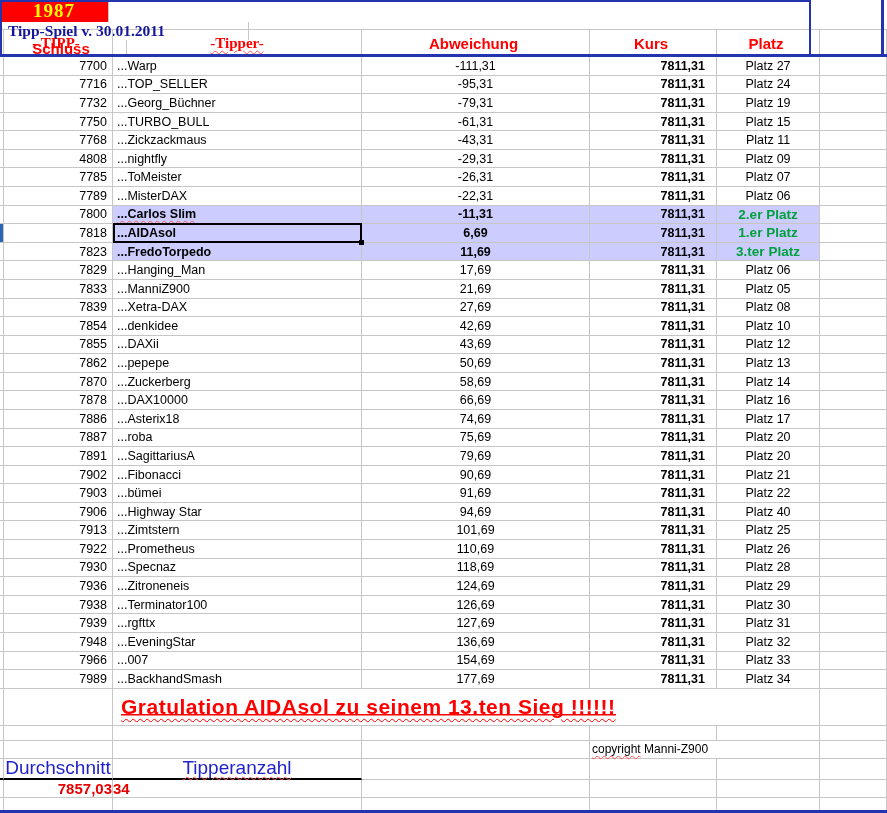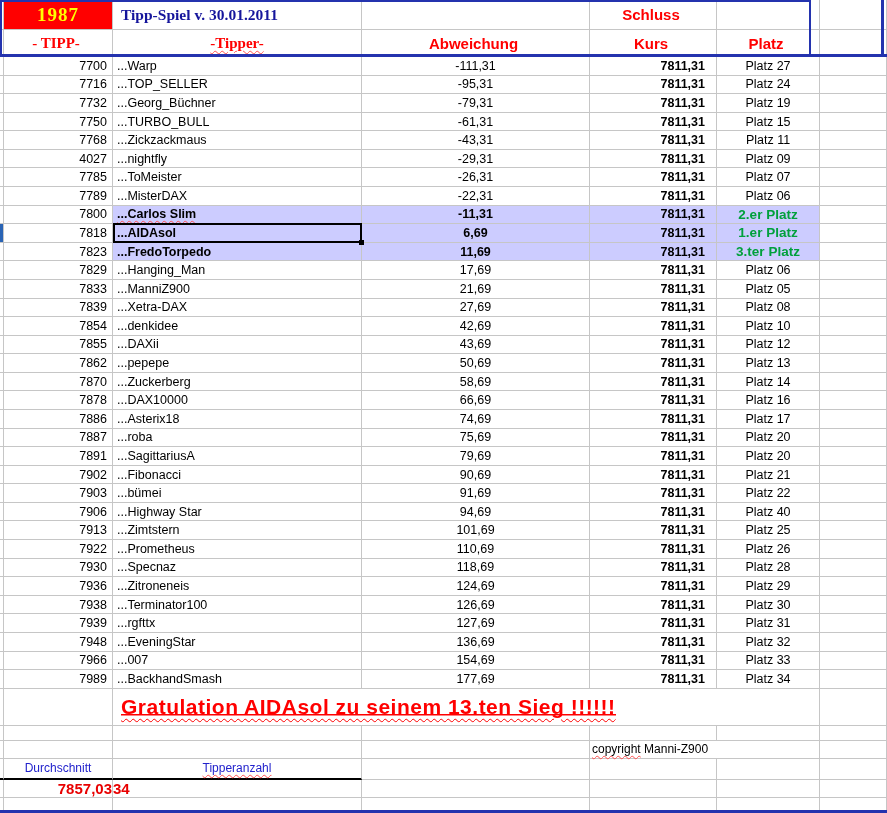--- a/index.html
+++ b/index.html
@@ -30,21 +30,21 @@
   
   .hl .cC,.hl .cD,.hl .cE,.hl .cF{background:var(--highlight);}
   .hl .cC,.hl .cD{font-weight:bold;}
   .hl .cF{color:var(--green);font-weight:bold;font-size:13.5px;}
   
   .sel .cA{background:#2a64b5;}
   .sel .cC{position:relative;}
   .sel .cC::after{content:"";position:absolute;left:0;top:-1px;right:-1px;bottom:-1px;border:2px solid #000;pointer-events:none;}
   .sel .cC::before{content:"";position:absolute;right:-3px;bottom:-3px;width:5px;height:5px;background:#000;z-index:3;}
   
-  .hr1{height:30px;}
+  .hr1{height:30px;flex-direction:column;}
   .hr2{height:27px;border-bottom:none;}
   .serif{font-family:"Liberation Serif",serif;}
   .year-cell{background:#ff0000;justify-content:center;padding-right:0;}
   .year-text{color:#ffff00;font-weight:bold;font-size:19px;letter-spacing:1px;}
   .title-text{color:#16169c;font-weight:bold;font-size:15.5px;padding-left:4px;}
   .redhead{color:#ff0000;font-weight:bold;font-size:15px;}
   .hr1 .cE,.hr2 .cB,.hr2 .cC,.hr2 .cD,.hr2 .cE,.hr2 .cF{justify-content:center;padding-right:4px;}
   .hdr-border{position:absolute;left:0;top:0;width:811px;height:57px;border:2px solid var(--accent_blue);box-sizing:border-box;pointer-events:none;z-index:2;}
   .hdr-bottom{position:absolute;left:0;top:54px;width:887px;height:3px;background:var(--accent_blue);pointer-events:none;z-index:2;}
   .hdr-right{position:absolute;left:881px;top:0;width:3px;height:57px;background:var(--accent_blue);pointer-events:none;z-index:2;}
@@ -55,21 +55,21 @@
     color:#ff0000;font-weight:bold;font-size:21px;letter-spacing:0.5px;
     text-decoration:underline;text-decoration-style:wavy;text-decoration-color:#ff0000;text-decoration-thickness:1px;text-underline-offset:4px;
     background-image:linear-gradient(#ff0000,#ff0000);background-repeat:no-repeat;background-size:100% 1.5px;background-position:0 88%;
   }
   .empty-short{height:15px;}
   .copyright-row{height:18px;}
   .copyright-text{font-size:12px;color:#000;}
   .avg-row{height:21px;border-bottom:none;}
   .avg-row .c{border-bottom:1px solid var(--grid);}
   .avg-row .bb{border-bottom:2px solid #000;}
-  .blue-label{color:#2222cc;font-size:12px;}
+  .blue-label{color:#2222cc;font-size:19px;}
   .avg-row .cB,.avg-row .cC{justify-content:center;padding:0;}
   .val-row{height:18px;}
   .val-row .cB,.val-row .cC{padding:0;}
   .red-val{color:#e80000;font-weight:bold;font-size:15px;}
   .sp{text-decoration:underline;text-decoration-style:wavy;text-decoration-color:#ff5050;text-decoration-thickness:1px;text-underline-offset:2px;}
 </style>
 </head>
 <body>
 
 <div class="sheet">
@@ -165,21 +165,21 @@
     <div class="c cC">
       <span>...Zickzackmaus</span>
     </div>
     <div class="c cD">-43,31</div>
     <div class="c cE kurs">7811,31</div>
     <div class="c cF">Platz 11</div>
     <div class="c cG"></div>
   </div>
       <div class="r dr">
     <div class="c cA"></div>
-    <div class="c cB">4027</div>
+    <div class="c cB">4808</div>
     <div class="c cC">
       <span>...nightfly</span>
     </div>
     <div class="c cD">-29,31</div>
     <div class="c cE kurs">7811,31</div>
     <div class="c cF">Platz 09</div>
     <div class="c cG"></div>
   </div>
       <div class="r dr">
     <div class="c cA"></div>

